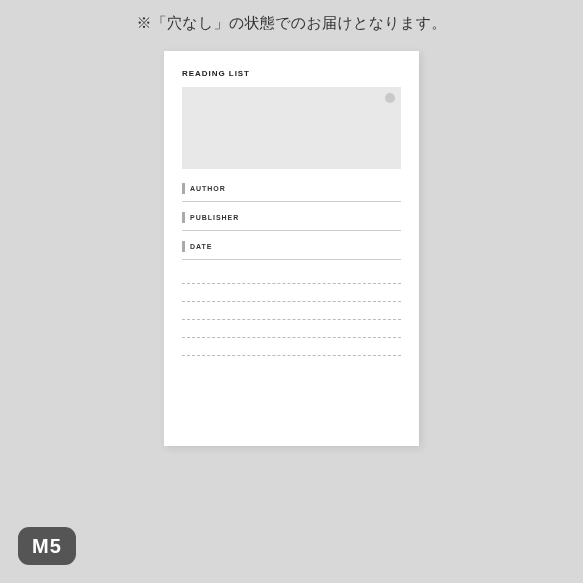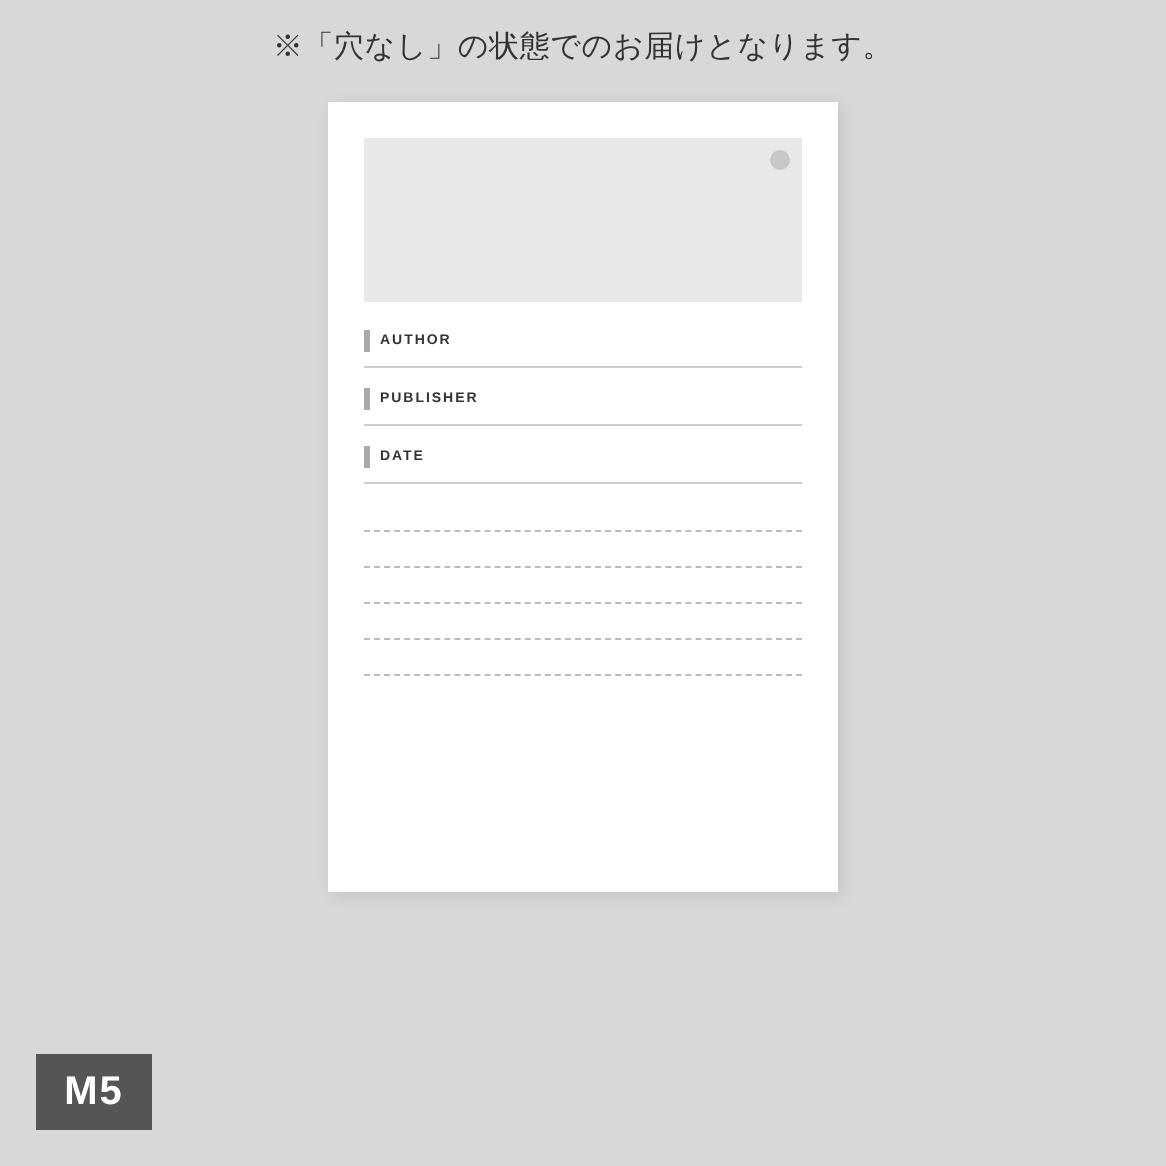--- a/index.html
+++ b/index.html
@@ -122,28 +122,30 @@
       color: #fff;
       width: 58px;
       height: 38px;
       display: flex;
       align-items: center;
       justify-content: center;
       font-size: 20px;
       font-weight: 700;
       letter-spacing: 0.05em;
       font-family: 'Helvetica Neue', Arial, sans-serif;
+      border-radius: 11px;
     }
   </style>
 </head>
 <body>
 
 <p class="top-text">※「穴なし」の状態でのお届けとなります。</p>
 
 <div class="card">
+  <div class="card-title">READING LIST</div>
 
   <div class="image-placeholder">
     <div class="image-placeholder-dot"></div>
   </div>
 
   <div class="field-row">
     <div class="field-label-row">
       <div class="field-accent"></div>
       <span class="field-label">AUTHOR</span>
     </div>

